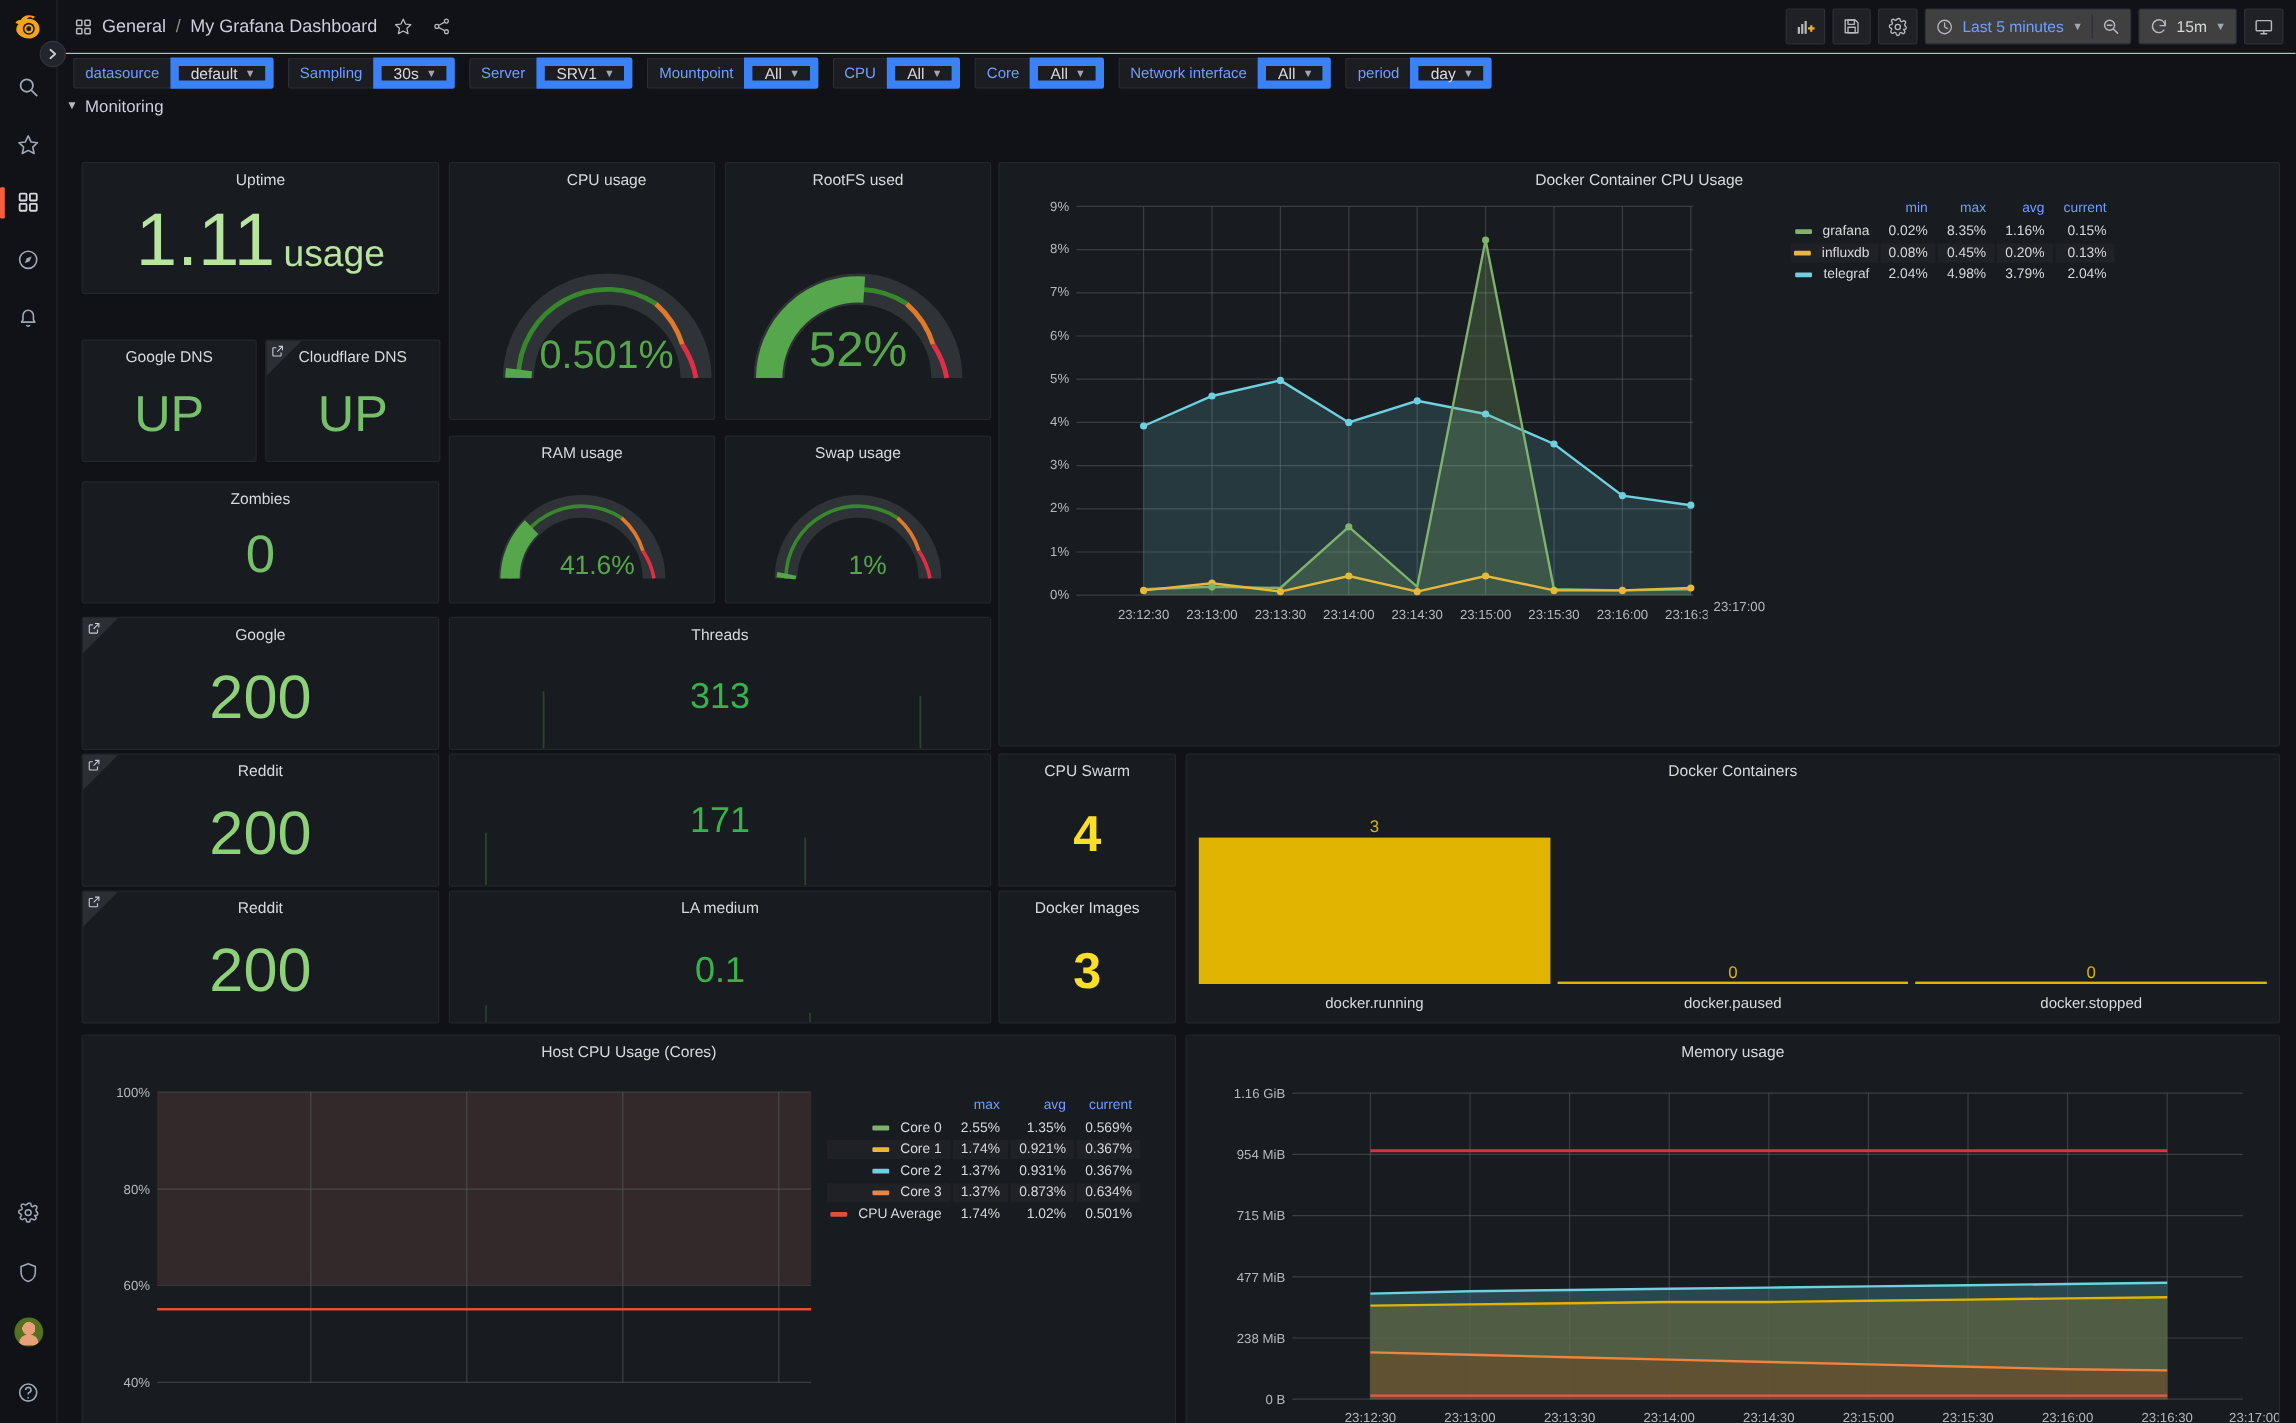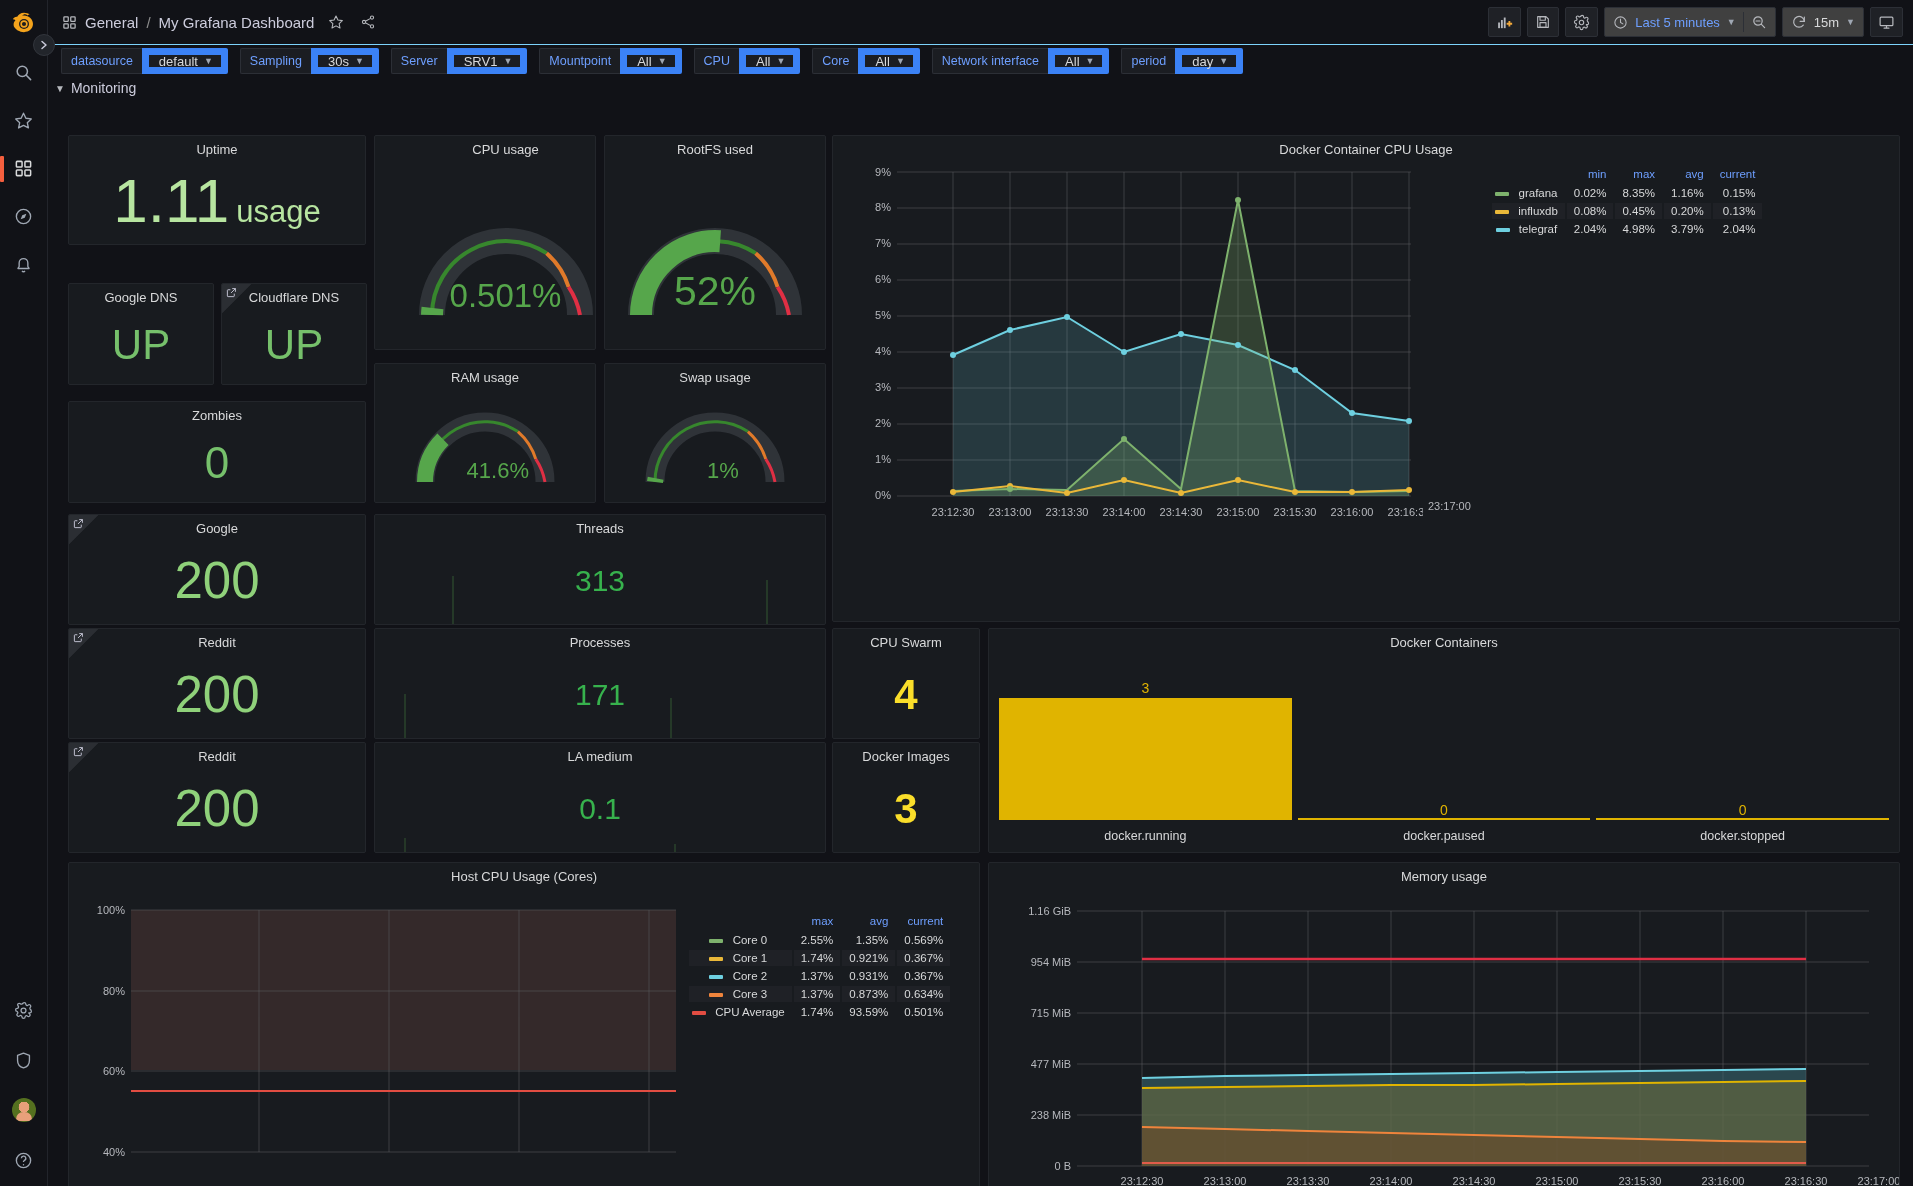--- a/index.html
+++ b/index.html
@@ -125,21 +125,21 @@
     font-weight: 400; white-space: nowrap;
   }
 
   
   .axis-label { fill: #b6b8bd; font-size: 11px; font-family: "Liberation Sans", sans-serif; }
   .gridline { stroke: #5a5c60; stroke-width: 1; opacity: .55; }
 
   .legend-table { font-size: 11.5px; }
   .legend-table th { color: #6e9fff; font-weight: 500; text-align: right; padding: 0 7px 3px 7px; }
   .legend-table td { color: #d8d9da; text-align: right; padding: 2px 7px; white-space: nowrap; }
-  .legend-table td.name { text-align: center; color: #d8d9da; padding-left: 3px; }
+  .legend-table td.name { text-align: right; color: #d8d9da; padding-left: 3px; }
   .legend-table tr.alt { background: #1f2126; }
   .legend-swatch { display: inline-block; width: 14px; height: 4px; border-radius: 1px; vertical-align: middle; }
   .bg-label { text-align: center; font-size: 12.5px; color: #d8d9da; }
   .bg-value { text-align: center; font-size: 14px; color: #e0b400; }
 </style>
 </head>
 <body>
 
 <div id="sidenav">
   <div class="nav-icon">
@@ -510,21 +510,20 @@
   <div class="panel-body">
     <svg width="452" height="84" viewBox="0 0 452 84" style="position:absolute;left:0;bottom:0;opacity:.30">
       <path d="M78 84 L78 36" stroke="#56a64b" stroke-width="1.5"></path>
       <path d="M392 84 L392 40" stroke="#56a64b" stroke-width="1.5"></path>
     </svg>
     <span class="bigstat" style="font-size:30px; color:#37b24d; position:relative;">313</span>
   </div>
 </div>
 
 <div class="panel" style="left:374px; top:628px; width:452px; height:111px;">
-  <div class="panel-title">Processes</div>
   <div class="panel-body">
     <svg width="452" height="84" viewBox="0 0 452 84" style="position:absolute;left:0;bottom:0;opacity:.30">
       <path d="M30 84 L30 40" stroke="#56a64b" stroke-width="1.5"></path>
       <path d="M296 84 L296 44" stroke="#56a64b" stroke-width="1.5"></path>
     </svg>
     <span class="bigstat" style="font-size:30px; color:#37b24d; position:relative;">171</span>
   </div>
 </div>
 
 <div class="panel" style="left:374px; top:742px; width:452px; height:111px;">
@@ -779,21 +778,21 @@
             <td>1.37%</td>
             <td>0.873%</td>
             <td>0.634%</td>
           </tr>
           <tr>
             <td class="name">
               <span class="legend-swatch" style="background:#e24d42"></span>
               <span style="margin-left:6px">CPU Average</span>
             </td>
             <td>1.74%</td>
-            <td>93.59%</td>
+            <td>1.02%</td>
             <td>0.501%</td>
           </tr>
         </tbody>
       </table>
     </div>
   </div>
 </div>
 
 <div class="panel" style="left:988px; top:862px; width:912px; height:330px;">
   <div class="panel-title">Memory usage</div>

